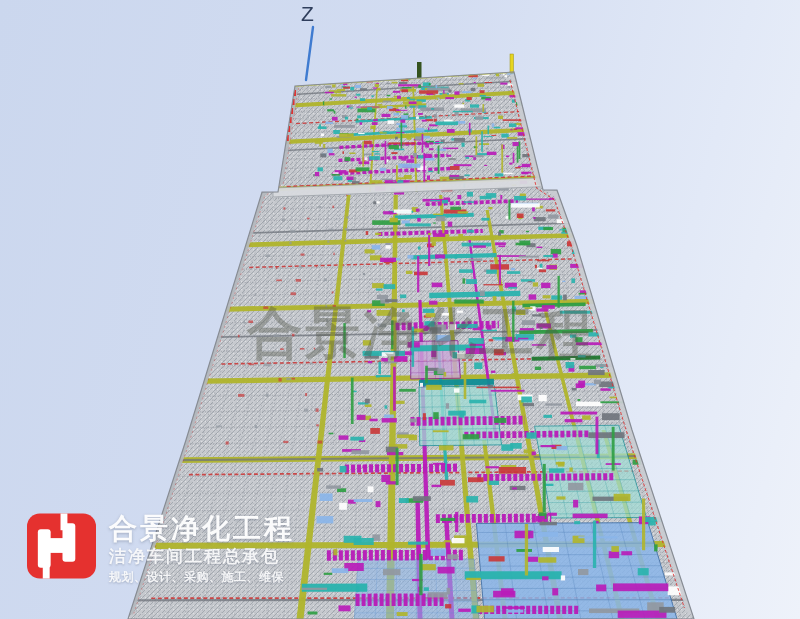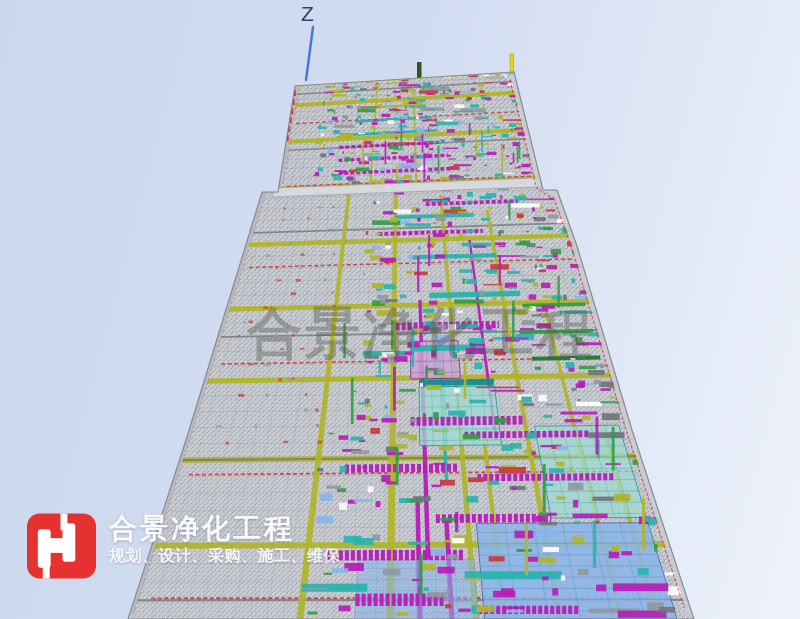--- a/index.html
+++ b/index.html
@@ -23,21 +23,21 @@
   .logo-text{margin-left:13px;padding-top:1px;}
   .logo-title{
     font-size:28px;line-height:1.05;font-weight:700;letter-spacing:3px;
     color:rgba(255,255,255,.95);text-shadow:0 1px 3px rgba(96,106,128,.45);white-space:nowrap;
   }
   .logo-subtitle{
     margin-top:5px;font-size:17px;line-height:1.1;font-weight:700;letter-spacing:2px;
     color:rgba(255,255,255,.88);text-shadow:0 1px 2px rgba(96,106,128,.4);white-space:nowrap;
   }
   .logo-tagline{
-    margin-top:4px;font-size:16px;line-height:1.1;font-weight:700;letter-spacing:.5px;
+    margin-top:4px;font-size:12px;line-height:1.1;font-weight:700;letter-spacing:.5px;
     color:rgba(255,255,255,.88);text-shadow:0 1px 2px rgba(96,106,128,.4);white-space:nowrap;
   }
 </style>
 </head>
 <body>
 
 <div class="stage">
 
   <svg id="model-svg" viewBox="0 0 800 619" xmlns="http://www.w3.org/2000/svg">
       <defs>
@@ -1135,17 +1135,18 @@
     <svg class="logo-mark" viewBox="0 0 70 66">
       <rect x="0" y="0" width="70" height="66" rx="13" fill="#e5312f"></rect>
       <rect x="34" y="0" width="7" height="17" fill="#ffffff"></rect>
       <rect x="36" y="10" width="13" height="39" rx="3" fill="#ffffff"></rect>
       <rect x="11" y="16" width="13" height="39" rx="3" fill="#ffffff"></rect>
       <rect x="23" y="25" width="15" height="15" fill="#ffffff"></rect>
       <rect x="16" y="50" width="7" height="16" fill="#ffffff"></rect>
     </svg>
     <div class="logo-text">
       <div class="logo-title">合景净化工程</div>
+      <div class="logo-subtitle">洁净车间工程总承包</div>
       <div class="logo-tagline">规划、设计、采购、施工、维保</div>
     </div>
   </div>
 
 </div>
 
 </body></html>

